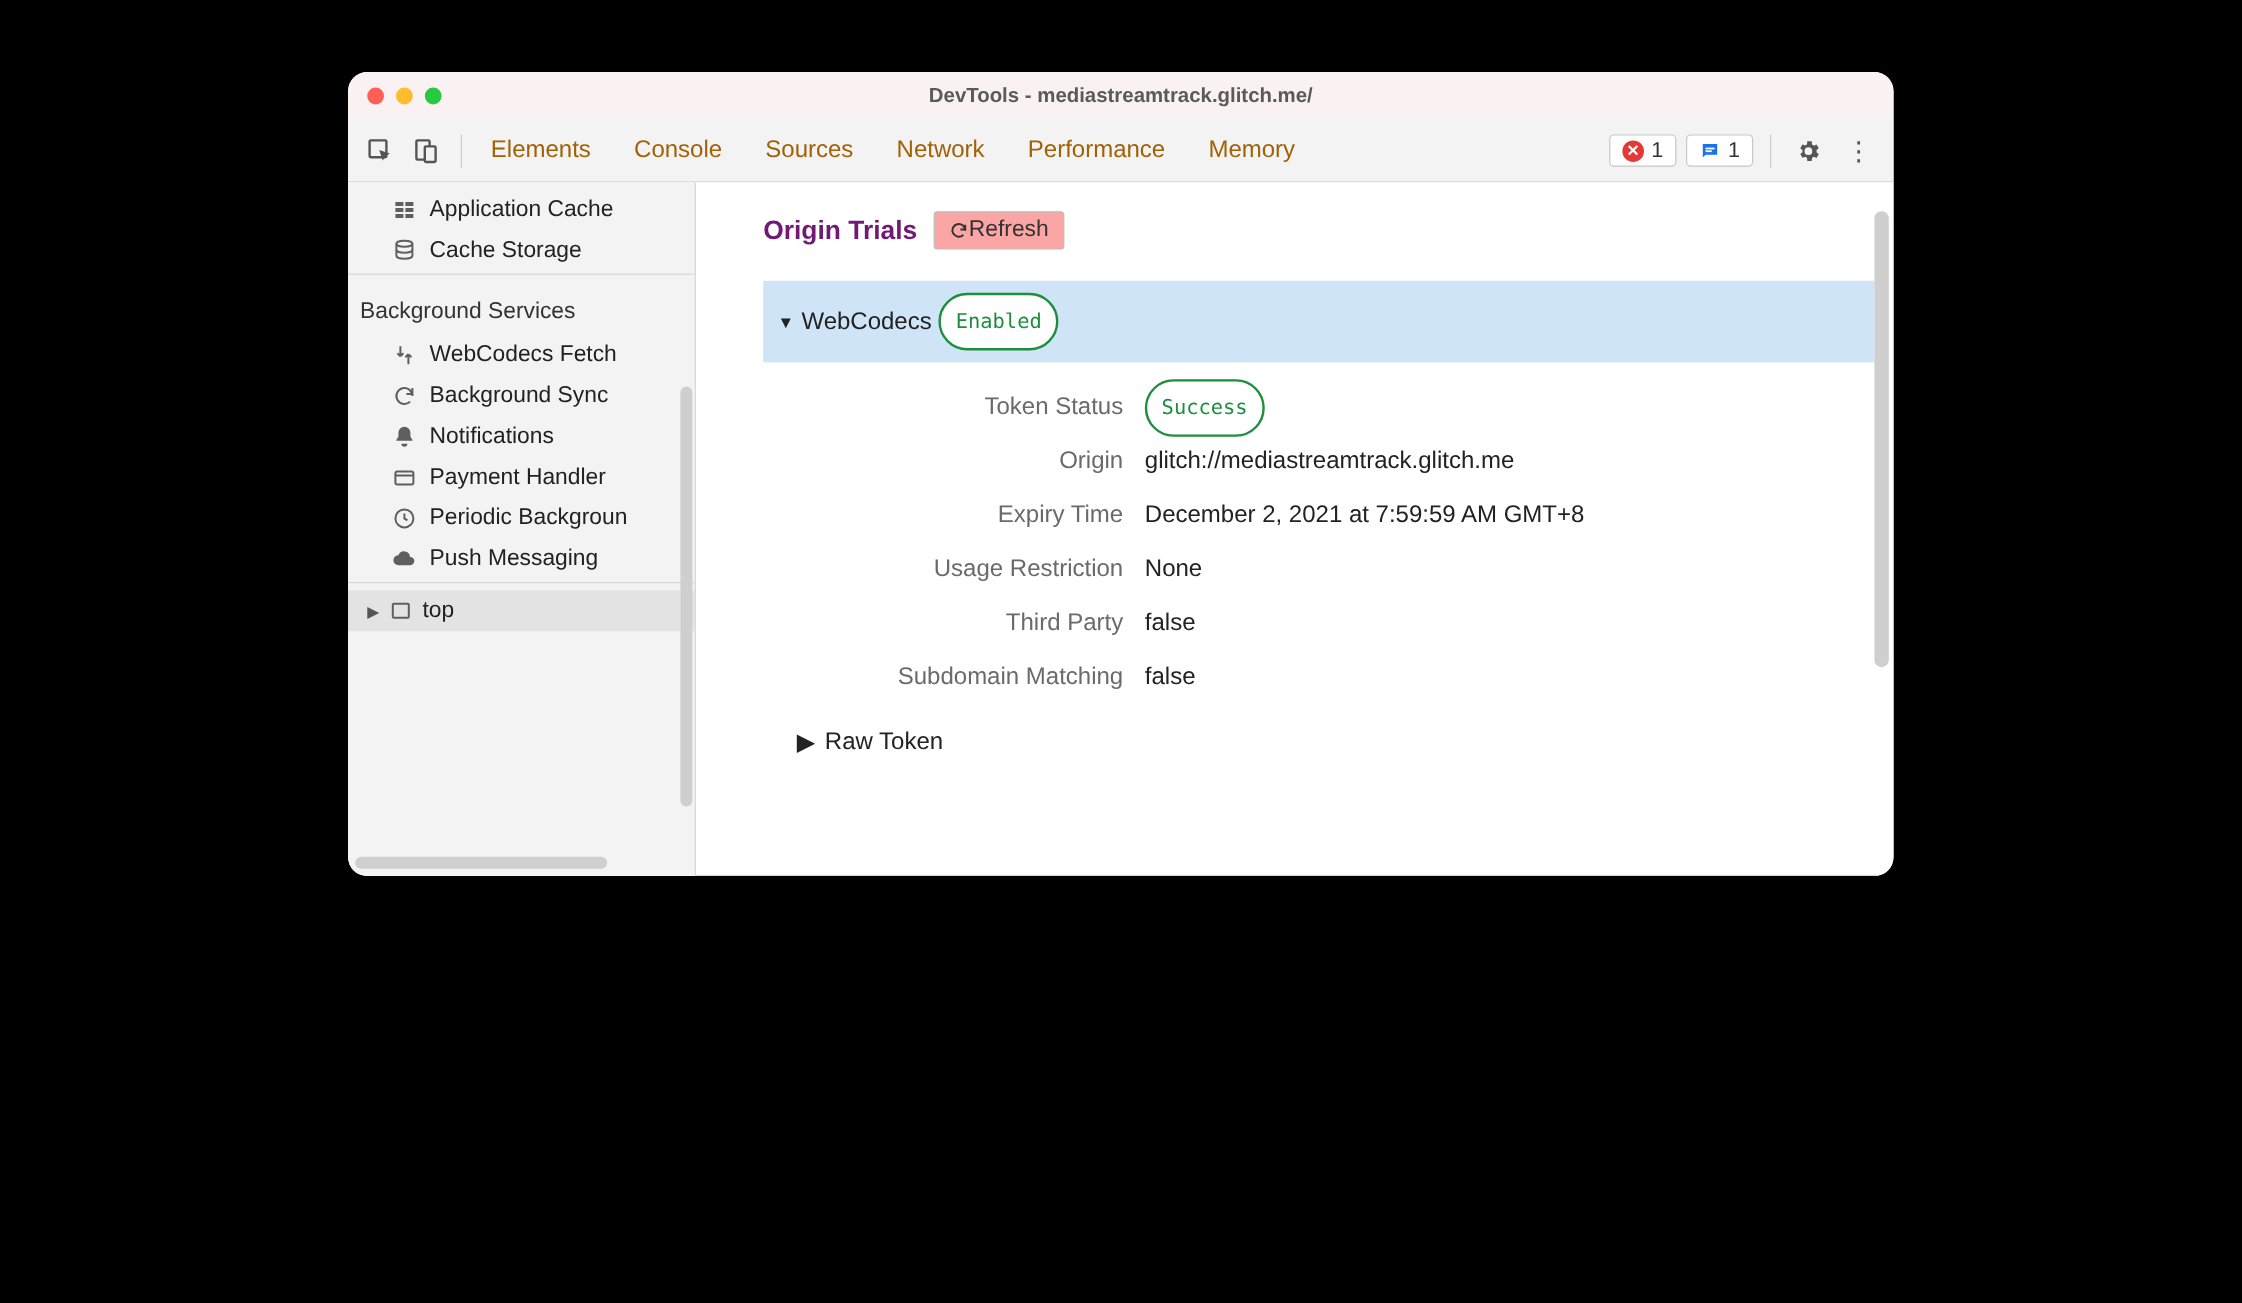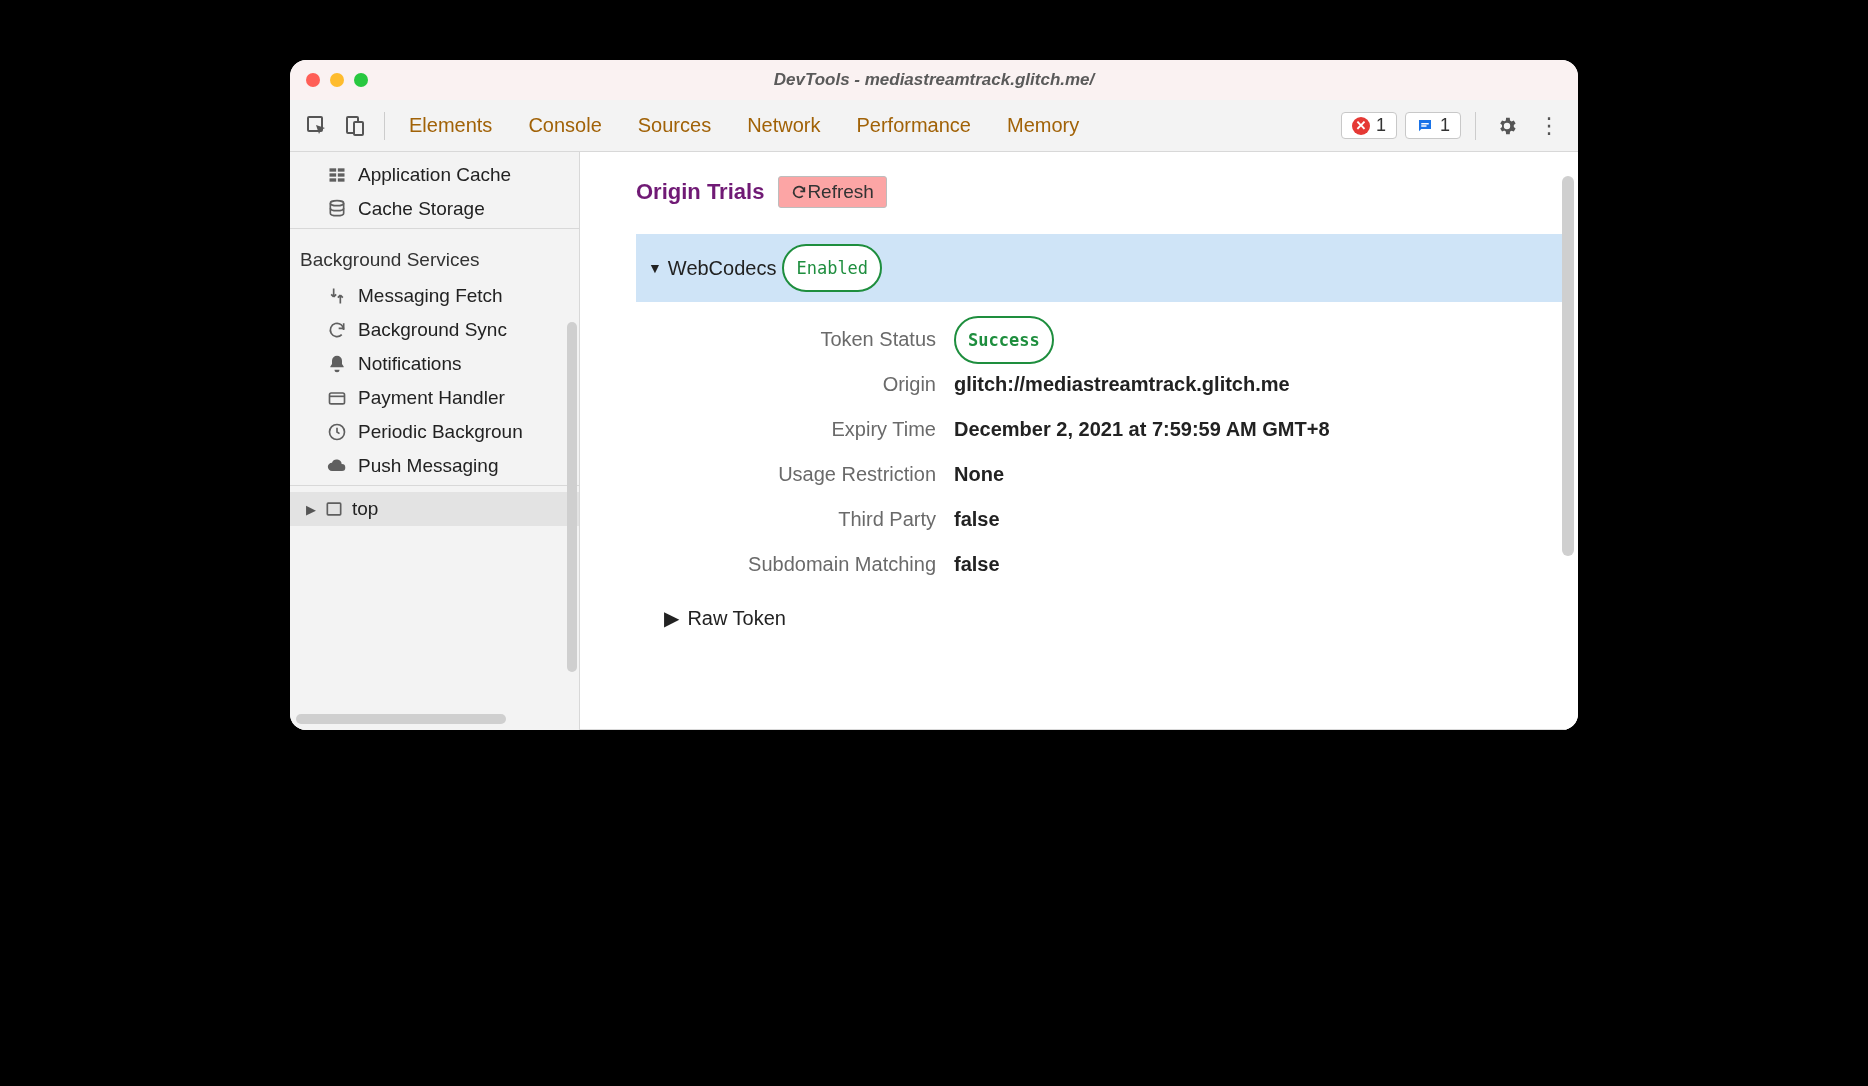--- a/index.html
+++ b/index.html
@@ -25,21 +25,20 @@
   }
   .titlebar {
     height: 40px;
     background: #faf2f2;
     display: flex;
     align-items: center;
     padding: 0 16px;
     position: relative;
     border-top-left-radius: 16px;
     border-top-right-radius: 16px;
-    font-style: italic;
   }
   .traffic-lights { display: flex; gap: 10px; }
   .tl { width: 14px; height: 14px; border-radius: 50%; }
   .tl.red { background: #ff5f57; }
   .tl.yellow { background: #febc2e; }
   .tl.green { background: #28c840; }
   .titlebar-title {
     position: absolute;
     left: 0; right: 0;
     text-align: center;
@@ -166,21 +165,21 @@
   }
   .kv-grid {
     display: grid;
     grid-template-columns: 300px auto;
     column-gap: 18px;
     row-gap: 22px;
     padding: 26px 0 0 0;
     font-size: 20px;
   }
   .kv-key { color: #6a6a6a; text-align: right; }
-  .kv-val { color: #222; font-weight: bold; }
+  .kv-val { color: #222; }
   .rawtoken {
     display: flex; align-items: center; gap: 8px;
     font-size: 20px; color: #222;
     padding: 30px 0 0 28px;
   }
   .main-vscroll {
     position: absolute; right: 4px; top: 24px;
     width: 12px; height: 380px;
     background: #cfcfcf; border-radius: 6px;
   }
@@ -278,21 +277,21 @@
 
       <div class="side-group">
         <div class="side-heading">Background Services</div>
         <div class="side-item">
           <span class="ico">
             <svg width="20" height="20" viewBox="0 0 24 24" fill="none" stroke="#5f5f5f" stroke-width="2">
                 <path d="M8 3v10M8 13l-3-3M8 13l3-3"></path>
                 <path d="M16 21V11M16 11l-3 3M16 11l3 3"></path>
               </svg>
           </span>
-          <span>Messaging Fetch</span>
+          <span>WebCodecs Fetch</span>
         </div>
         <div class="side-item">
           <span class="ico">
             <svg width="20" height="20" viewBox="0 0 24 24" fill="none" stroke="#5f5f5f" stroke-width="2">
                 <path d="M20 12a8 8 0 1 0-2.3 5.6"></path>
                 <path d="M20 4v6h-6"></path>
               </svg>
           </span>
           <span>Background Sync</span>
         </div>

